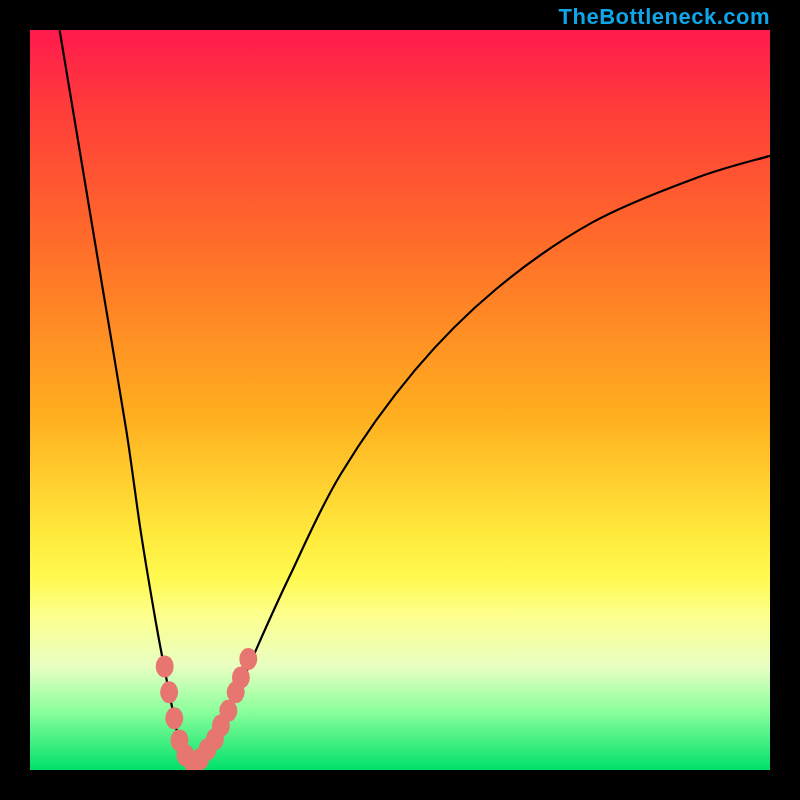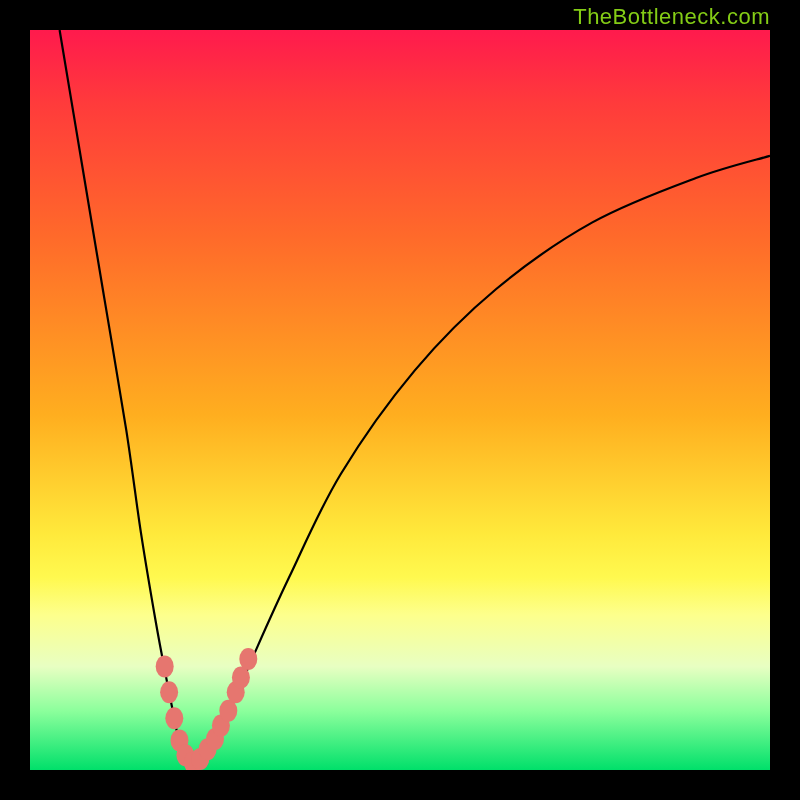--- a/index.html
+++ b/index.html
@@ -34,23 +34,23 @@
       #fff94f 74%,
       #fdff8c 79%,
       #e8ffc2 86%,
       #8cff9c 92%,
       #00e06a 100%);
   }
   .watermark {
     position: absolute;
     top: 4px;
     right: 30px;
-    color: #84cc16;
+    color: #0ea5e9;
     font-size: 22px;
-    font-weight: 400;
+    font-weight: 700;
     letter-spacing: 0.5px;
   }
   svg.curve {
     position: absolute;
     top: 0;
     left: 0;
     width: 740px;
     height: 740px;
   }
   .curve path {

